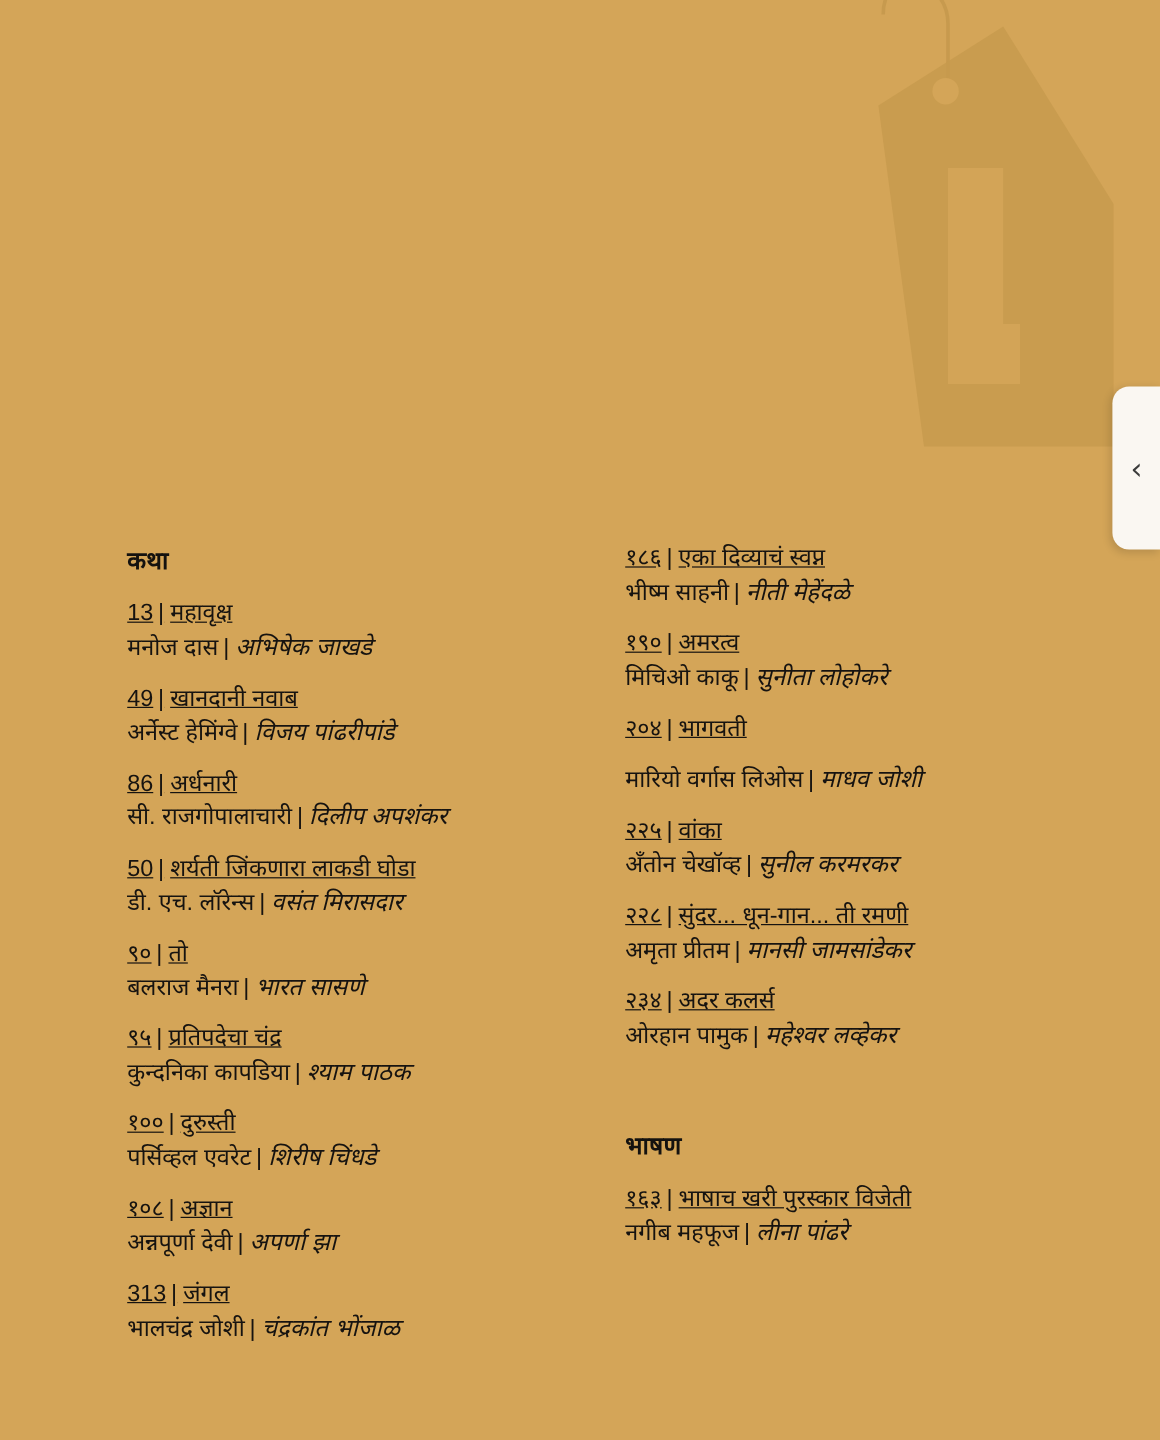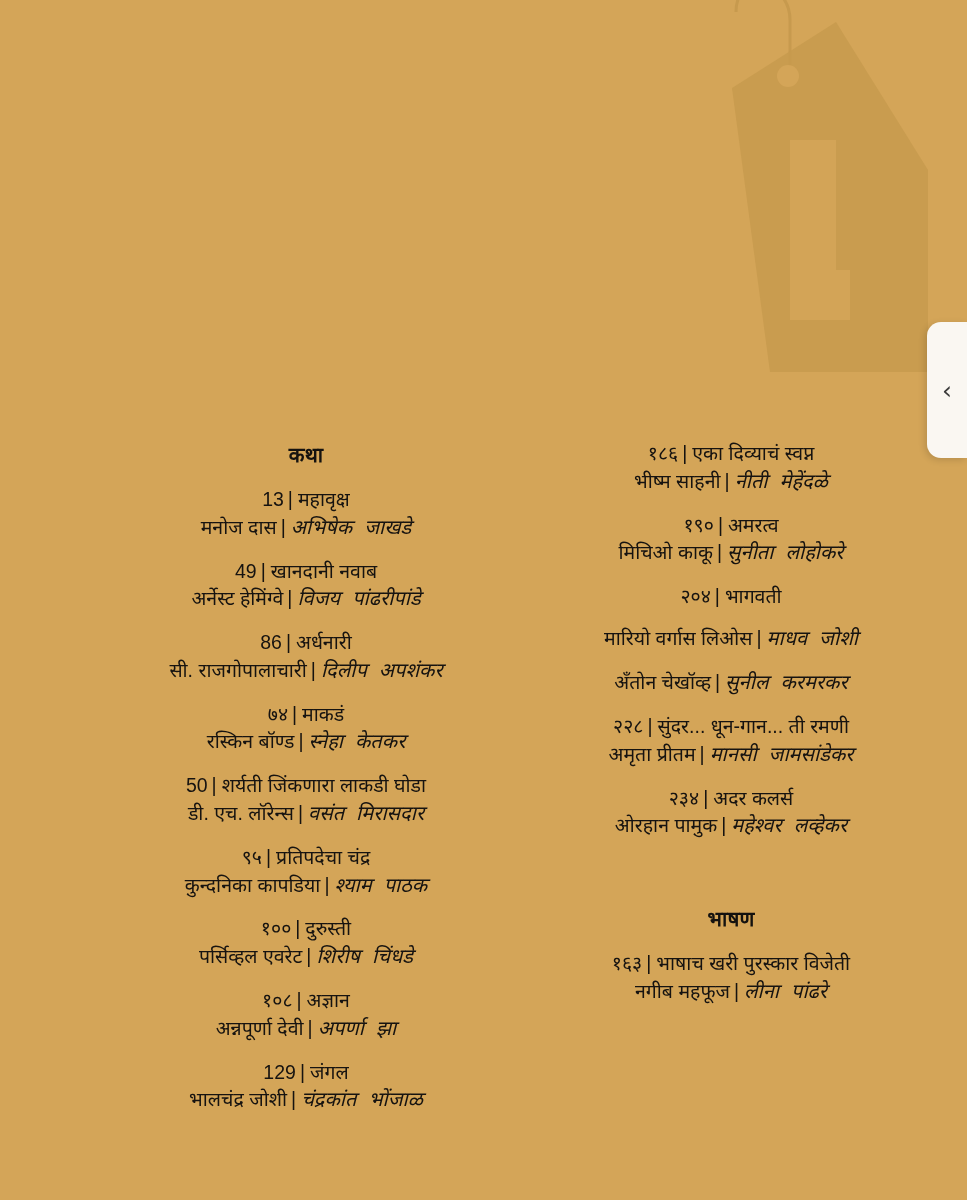--- a/index.html
+++ b/index.html
@@ -49,22 +49,21 @@
 
   
   .index {
     position: absolute;
     left: 0;
     top: 440px;
     width: 967px;
   }
   .col {
     position: absolute;
-    top: 0;
-    text-align: center;
+    top: 12px;
   }
   .col-left  { left: 106px; width: 400px; }
   .col-right { left: 521px; width: 420px; }
 
   .section-title {
     font-family: "Liberation Sans", sans-serif;
     font-weight: bold;
     font-size: 20.5px;
     letter-spacing: 0.2px;
     color: #14120f;
@@ -72,34 +71,35 @@
   }
 
   .entry {
     margin-bottom: 14.5px;
   }
   .entry .line1 {
     font-size: 19.5px;
     line-height: 1.42;
     color: #161310;
     white-space: nowrap;
+    text-decoration: underline;
   }
   .entry .line2 {
     font-size: 19.5px;
     line-height: 1.42;
     color: #161310;
     white-space: nowrap;
   }
   .pipe {
     padding: 0 5px 0 4px;
     color: #161310;
   }
   .translator {
     font-style: italic;
-    font-family: Liberation Mono, monospace;
+    font-family: Liberation Sans, sans-serif;
     font-size: 20px;
   }
   .page-num { }
   .title-txt { }
   .author { }
 
   .gap-block { height: 48px; }
 </style>
 </head>
 <body>
@@ -133,60 +133,61 @@
       </div>
       <div class="entry">
         <div class="line1"><span class="page-num">49</span><span class="pipe">|</span><span class="title-txt">खानदानी नवाब</span></div>
         <div class="line2"><span class="author">अर्नेस्ट हेमिंग्वे</span><span class="pipe">|</span><span class="translator">विजय पांढरीपांडे</span></div>
       </div>
       <div class="entry">
         <div class="line1"><span class="page-num">86</span><span class="pipe">|</span><span class="title-txt">अर्धनारी</span></div>
         <div class="line2"><span class="author">सी. राजगोपालाचारी</span><span class="pipe">|</span><span class="translator">दिलीप अपशंकर</span></div>
       </div>
       <div class="entry">
-        <div class="line1"><span class="page-num">७४</span><span class="pipe">|</span><span class="title-txt">माकडं</span></div>
-        <div class="line2"><span class="author">रस्किन बॉण्ड</span><span class="pipe">|</span><span class="translator">स्नेहा केतकर</span></div>
-      </div>
-      <div class="entry">
         <div class="line1"><span class="page-num">50</span><span class="pipe">|</span><span class="title-txt">शर्यती जिंकणारा लाकडी घोडा</span></div>
         <div class="line2"><span class="author">डी. एच. लॉरेन्स</span><span class="pipe">|</span><span class="translator">वसंत मिरासदार</span></div>
       </div>
       <div class="entry">
+        <div class="line1"><span class="page-num">९०</span><span class="pipe">|</span><span class="title-txt">तो</span></div>
+        <div class="line2"><span class="author">बलराज मैनरा</span><span class="pipe">|</span><span class="translator">भारत सासणे</span></div>
+      </div>
+      <div class="entry">
         <div class="line1"><span class="page-num">९५</span><span class="pipe">|</span><span class="title-txt">प्रतिपदेचा चंद्र</span></div>
         <div class="line2"><span class="author">कुन्दनिका कापडिया</span><span class="pipe">|</span><span class="translator">श्याम पाठक</span></div>
       </div>
       <div class="entry">
         <div class="line1"><span class="page-num">१००</span><span class="pipe">|</span><span class="title-txt">दुरुस्ती</span></div>
         <div class="line2"><span class="author">पर्सिव्हल एवरेट</span><span class="pipe">|</span><span class="translator">शिरीष चिंधडे</span></div>
       </div>
       <div class="entry">
         <div class="line1"><span class="page-num">१०८</span><span class="pipe">|</span><span class="title-txt">अज्ञान</span></div>
         <div class="line2"><span class="author">अन्नपूर्णा देवी</span><span class="pipe">|</span><span class="translator">अपर्णा झा</span></div>
       </div>
       <div class="entry">
-        <div class="line1"><span class="page-num">129</span><span class="pipe">|</span><span class="title-txt">जंगल</span></div>
+        <div class="line1"><span class="page-num">313</span><span class="pipe">|</span><span class="title-txt">जंगल</span></div>
         <div class="line2"><span class="author">भालचंद्र जोशी</span><span class="pipe">|</span><span class="translator">चंद्रकांत भोंजाळ</span></div>
       </div>
     </div>
   <div class="col col-right">
       <div class="entry">
         <div class="line1"><span class="page-num">१८६</span><span class="pipe">|</span><span class="title-txt">एका दिव्याचं स्वप्न</span></div>
         <div class="line2"><span class="author">भीष्म साहनी</span><span class="pipe">|</span><span class="translator">नीती मेहेंदळे</span></div>
       </div>
       <div class="entry">
         <div class="line1"><span class="page-num">१९०</span><span class="pipe">|</span><span class="title-txt">अमरत्व</span></div>
         <div class="line2"><span class="author">मिचिओ काकू</span><span class="pipe">|</span><span class="translator">सुनीता लोहोकरे</span></div>
       </div>
       <div class="entry">
         <div class="line1"><span class="page-num">२०४</span><span class="pipe">|</span><span class="title-txt">भागवती</span></div>
       </div>
       <div class="entry">
         <div class="line2"><span class="author">मारियो वर्गास लिओस</span><span class="pipe">|</span><span class="translator">माधव जोशी</span></div>
       </div>
       <div class="entry">
+        <div class="line1"><span class="page-num">२२५</span><span class="pipe">|</span><span class="title-txt">वांका</span></div>
         <div class="line2"><span class="author">अँतोन चेखॉव्ह</span><span class="pipe">|</span><span class="translator">सुनील करमरकर</span></div>
       </div>
       <div class="entry">
         <div class="line1"><span class="page-num">२२८</span><span class="pipe">|</span><span class="title-txt">सुंदर... धून-गान... ती रमणी</span></div>
         <div class="line2"><span class="author">अमृता प्रीतम</span><span class="pipe">|</span><span class="translator">मानसी जामसांडेकर</span></div>
       </div>
       <div class="entry">
         <div class="line1"><span class="page-num">२३४</span><span class="pipe">|</span><span class="title-txt">अदर कलर्स</span></div>
         <div class="line2"><span class="author">ओरहान पामुक</span><span class="pipe">|</span><span class="translator">महेश्वर लव्हेकर</span></div>
       </div>

